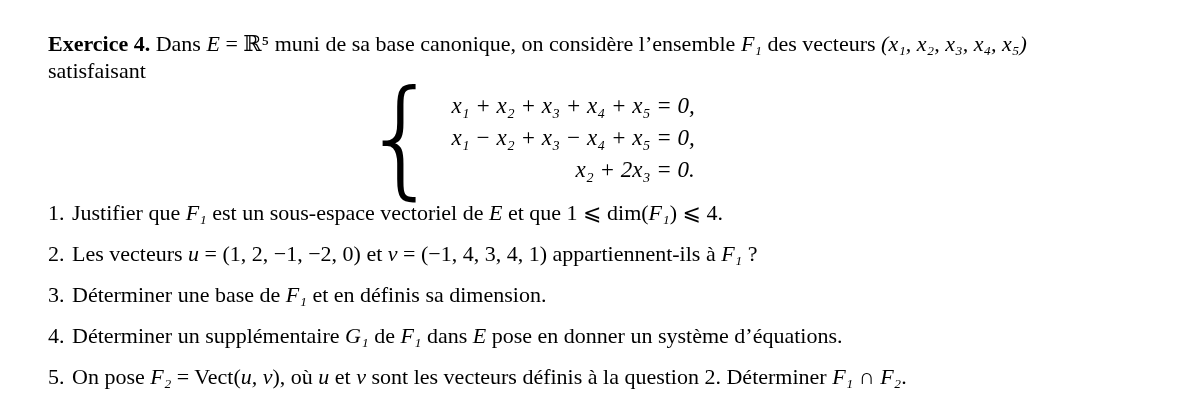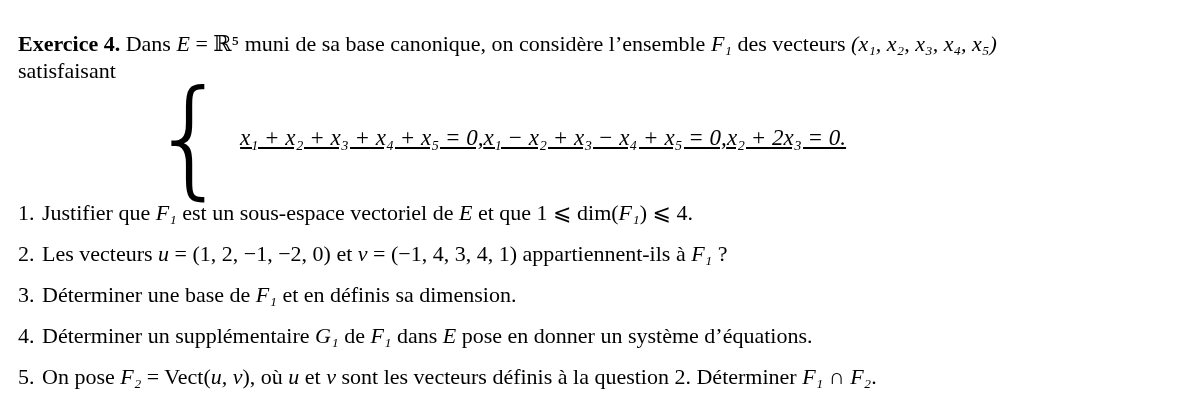--- a/index.html
+++ b/index.html
@@ -12,20 +12,21 @@
     height: 417px;
     overflow: hidden;
     font-family: "Liberation Serif", "DejaVu Serif", serif;
     color: #000000;
   }
   .page {
     box-sizing: border-box;
     width: 1032px;
     height: 417px;
     padding: 30px 6px 0 18px;
+    margin-left: 30px;
   }
   .intro-line {
     font-size: 22px;
     line-height: 27px;
     white-space: nowrap;
   }
   .seg-b { font-weight: bold; }
   .seg-m { font-style: italic; }
   .seg-r { font-style: normal; }
 
@@ -43,23 +44,22 @@
     font-family: "DejaVu Sans", sans-serif;
     font-size: 126px;
     font-weight: 200;
     line-height: 96px;
     transform: scaleY(1.02);
     margin-right: 10px;
     user-select: none;
   }
   .eq-col {
     display: flex;
-    flex-direction: row;
+    flex-direction: column;
     align-items: flex-end;
-    text-decoration: underline;
   }
   .eq-row {
     font-size: 23px;
     line-height: 32px;
     font-style: italic;
     white-space: nowrap;
   }
   .questions {
     margin-top: 14px;
   }

